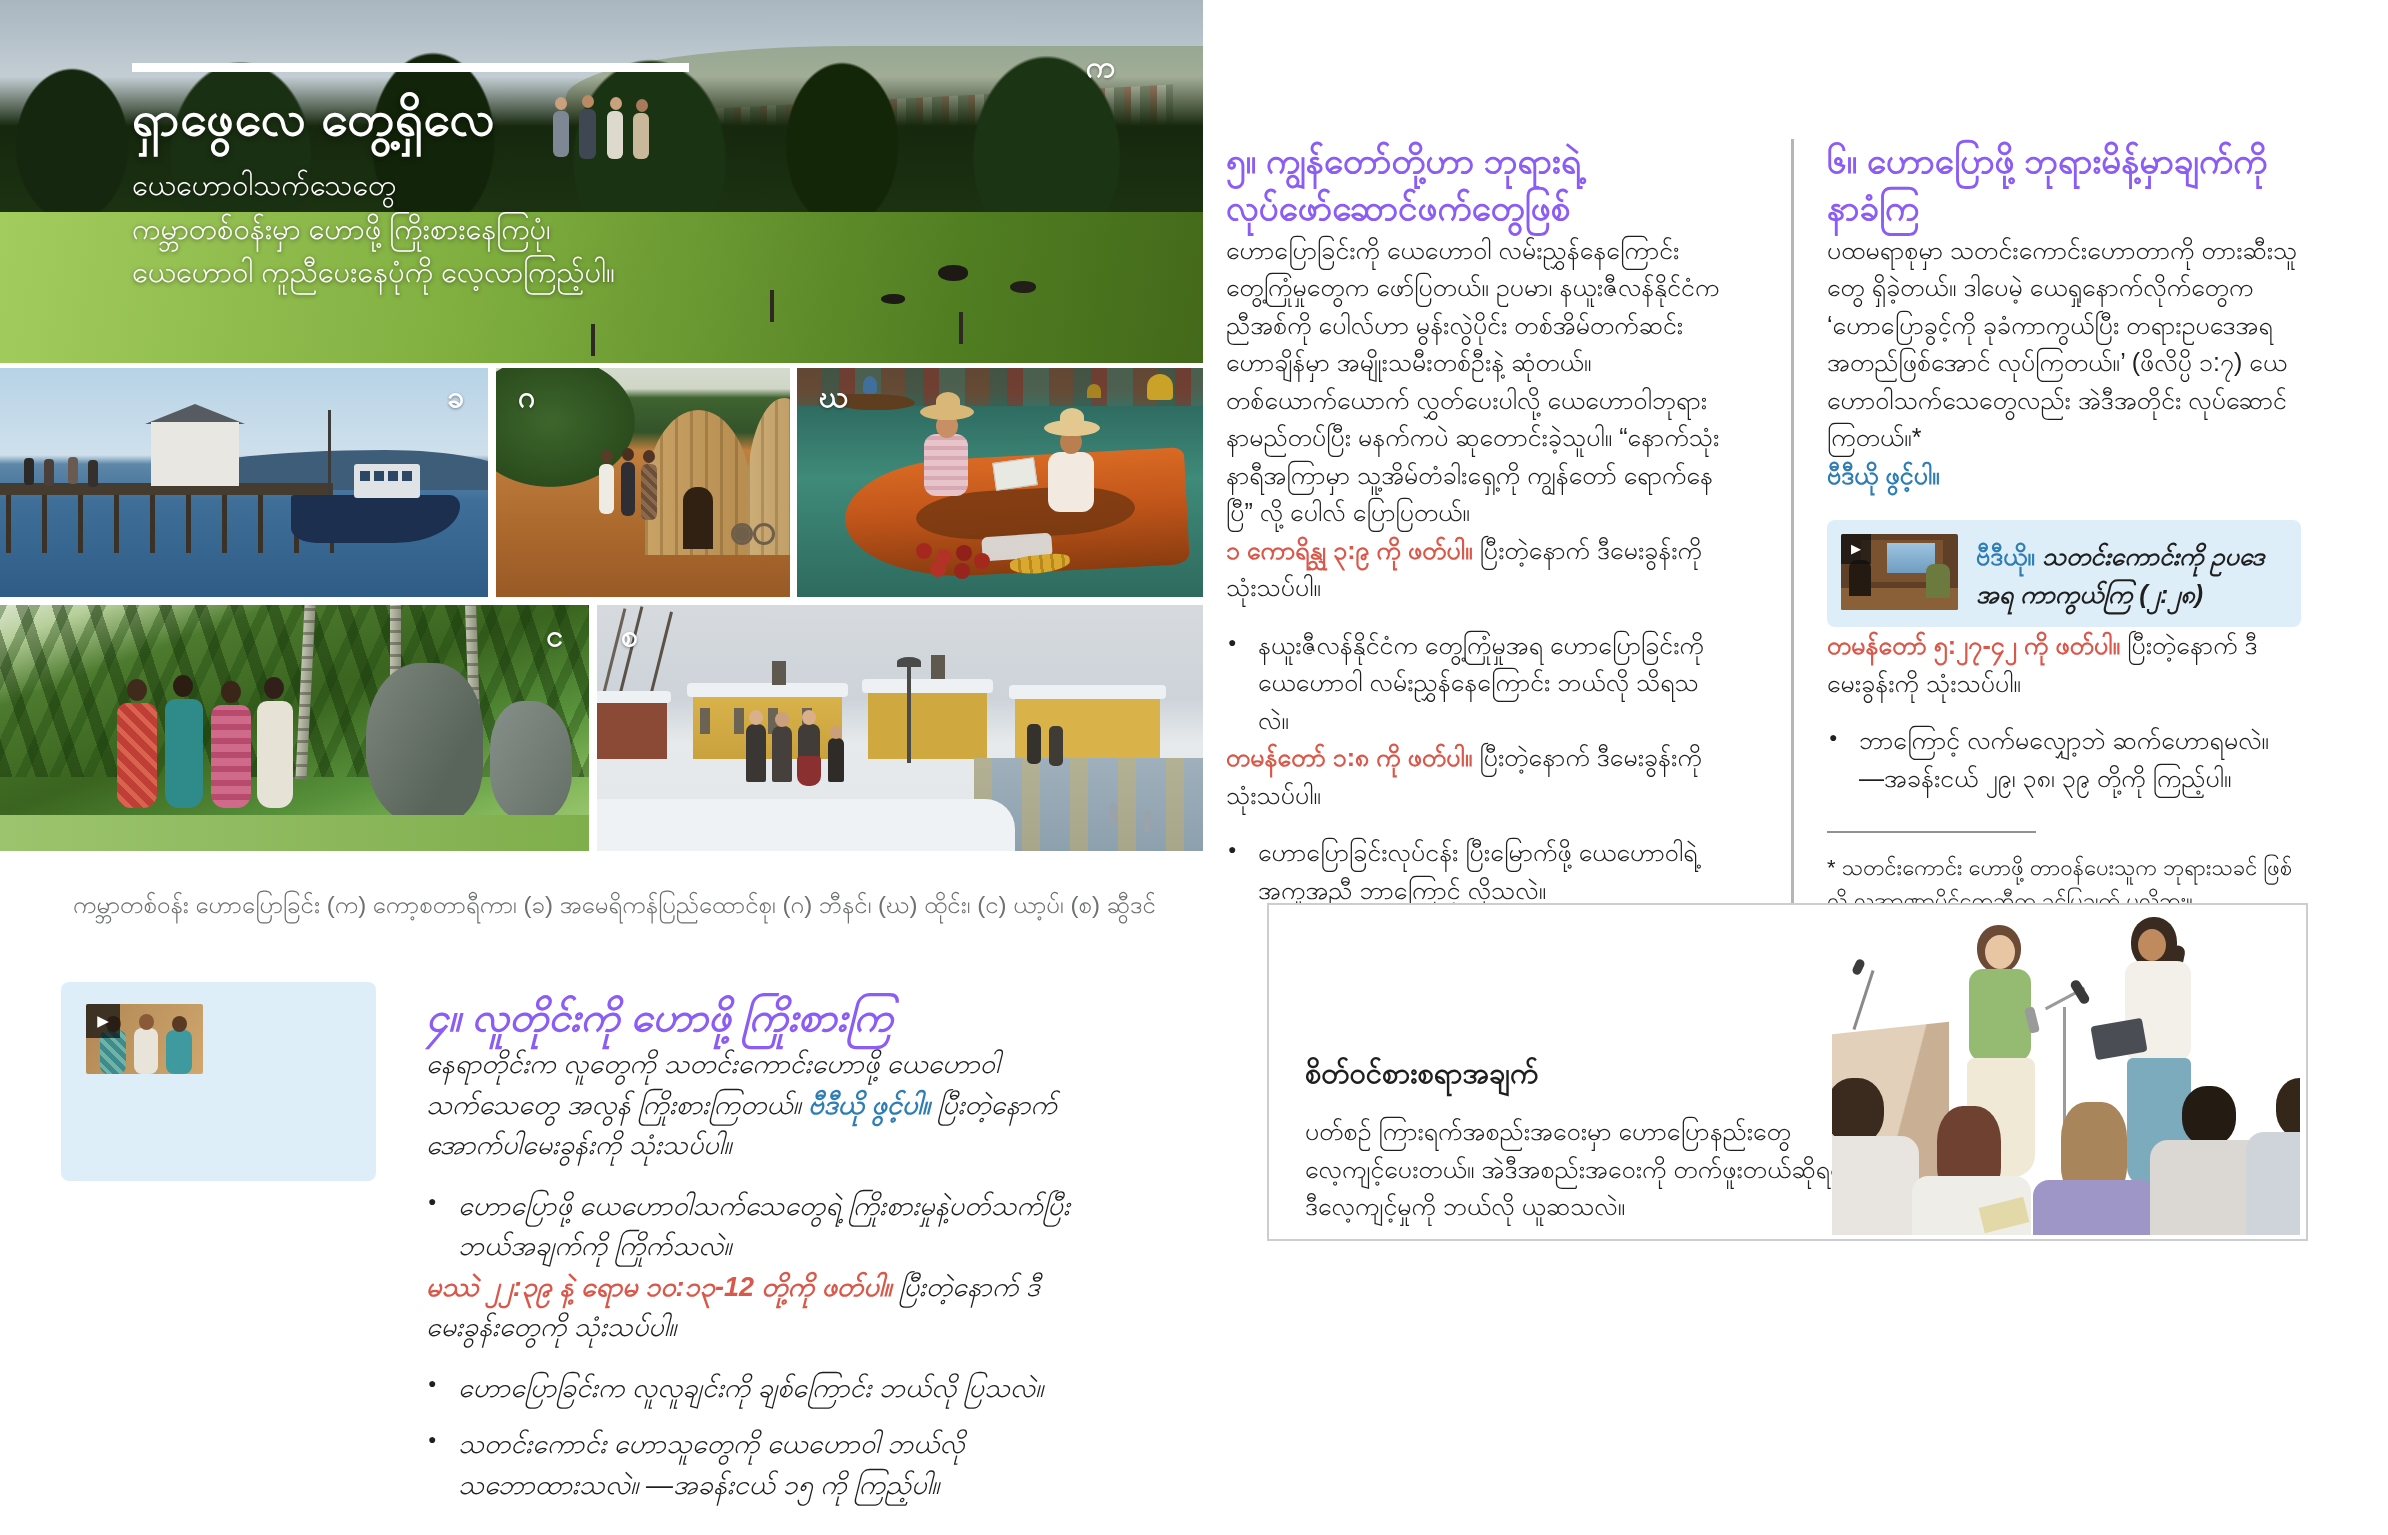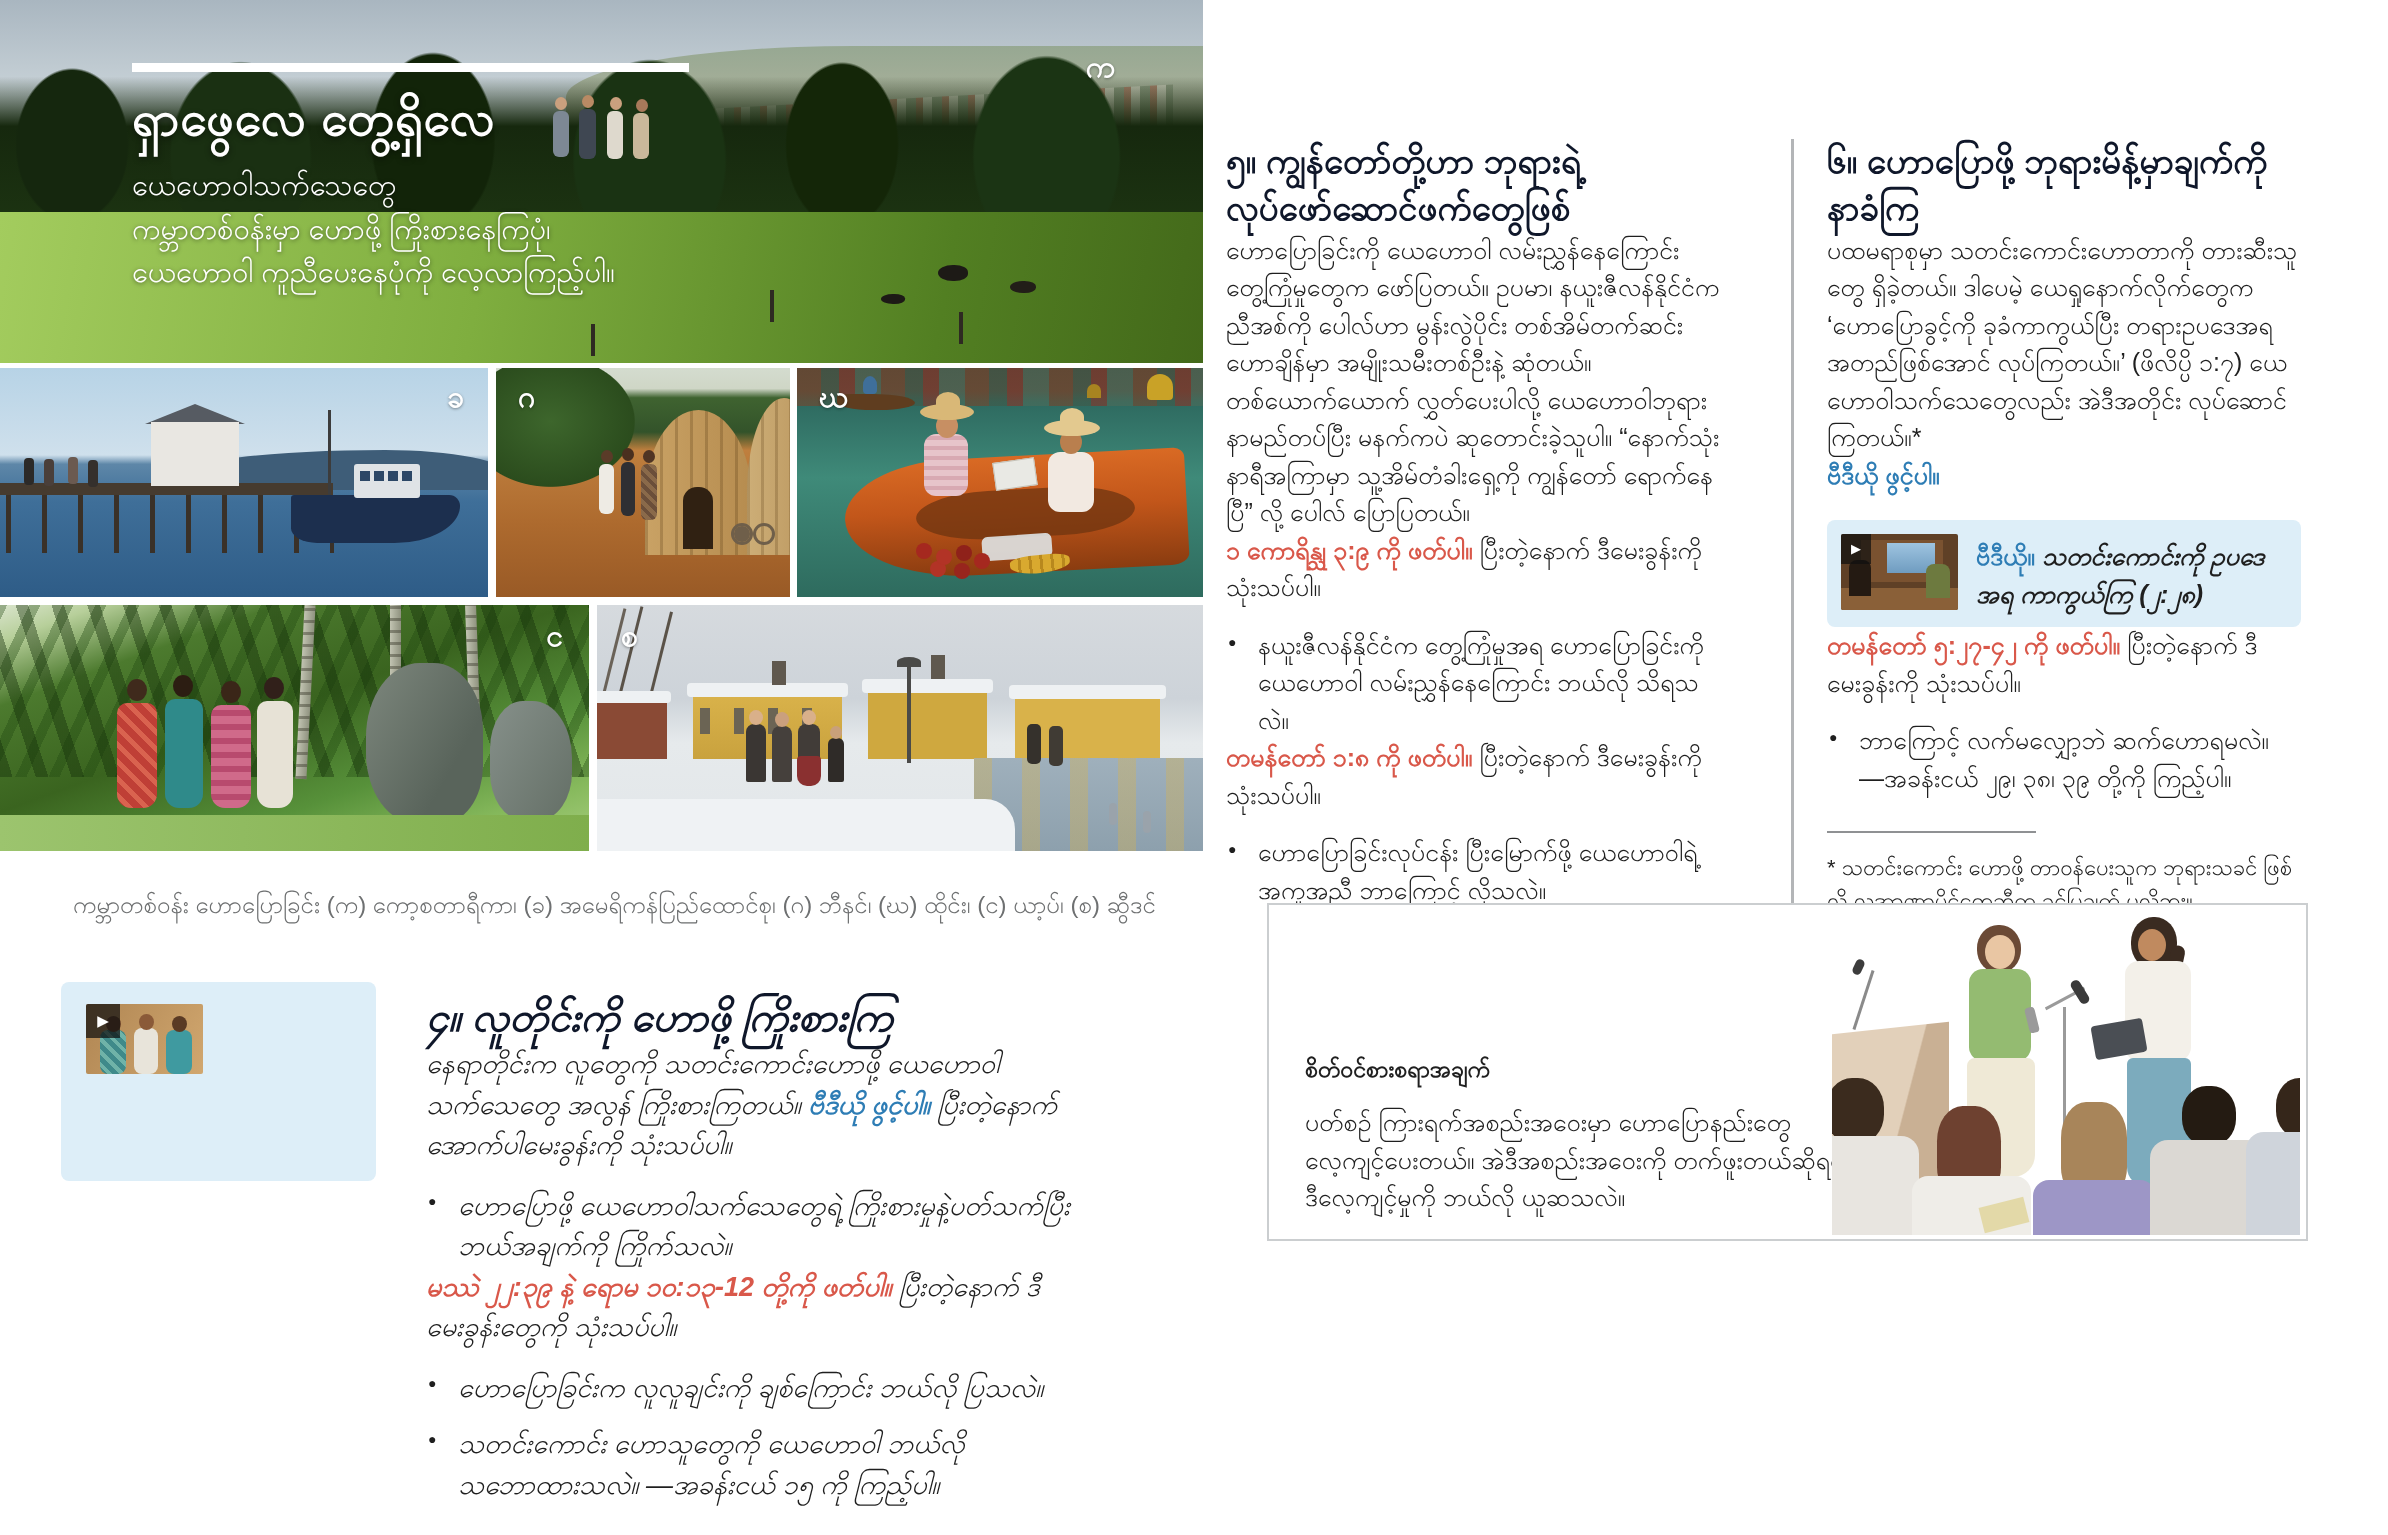--- a/index.html
+++ b/index.html
@@ -11,36 +11,36 @@
   .hero-bar{background:#fff;height:9px;}
   .hero-title{color:#fff;font-size:48px;font-weight:700;margin:0;text-shadow:0 2px 6px rgba(0,0,0,.45);letter-spacing:1px;}
   .hero-sub{color:#fff;font-size:29px;line-height:1.5;text-shadow:0 1px 4px rgba(0,0,0,.5);}
   .caption{position:absolute;font-size:24px;color:#6e7071;margin:0;}
   .vbox{position:absolute;background:#ddeef8;border-radius:8px;}
   .thumb{position:absolute;overflow:hidden;border-radius:2px;}
   .play{position:absolute;left:0;top:0;background:rgba(15,15,15,.72);color:#fff;display:flex;align-items:center;justify-content:center;}
   .vlabel{color:#2e7db5;font-weight:700;}
   .vtitle{font-style:italic;font-weight:700;}
   .col{position:absolute;}
-  h2.sec{color:#0f172a;font-weight:700;margin:0;line-height:1.35;}
+  h2.sec{color:#8b5cf6;font-weight:700;margin:0;line-height:1.35;}
   .s4col{font-size:27px;line-height:1.5;font-style:italic;}
   .s5col,.s6col{font-size:25px;line-height:1.5;}
   .col p{margin:0;} .mt26{margin-top:26px;} .mt30{margin-top:30px;}
   .lead{color:#d9584a;font-weight:700;}
   .link{color:#2e7db5;font-weight:700;cursor:pointer;}
   .blist{list-style:none;margin:20px 0 0 0;padding:0;}
   .blist li{position:relative;padding-left:32px;margin-top:16px;}
   .blist li::before{content:"●";position:absolute;left:2px;top:5px;font-size:14px;color:#1f1f1f;}
   .vdivider{position:absolute;width:3px;background:#b3b5b7;}
   .vbox2{display:flex;gap:18px;background:#ddeef8;border-radius:8px;padding:14px;margin-top:26px;align-items:flex-start;}
   .vbox2 .t2{position:relative;flex:0 0 auto;width:117px;height:76px;overflow:hidden;border-radius:2px;}
   .sep{width:209px;border:0;border-top:2px solid #8f9193;margin:34px 0 18px 0;}
   .footnote{font-size:22px;line-height:1.5;color:#1f1f1f;}
   .knowbox{position:absolute;background:#fff;border:2px solid #cbced0;}
-  .kb-head{font-size:23px;font-weight:700;margin:149px 0 0 36px;}
+  .kb-head{font-size:29px;font-weight:700;margin:149px 0 0 36px;}
   .kb-body{font-size:25px;line-height:1.5;margin:16px 0 0 36px;width:557px;}
   .qbox{position:absolute;background:#e9eaec;}
   .q-line{font-size:28px;margin:78px 0 0 32px;width:1015px;line-height:1.5;}
   .q-lead{font-weight:700;}
   .qbox .blist{margin-left:36px;font-size:26px;}
 </style>
 </head>
 <body>
 
 <div class="canvas">

